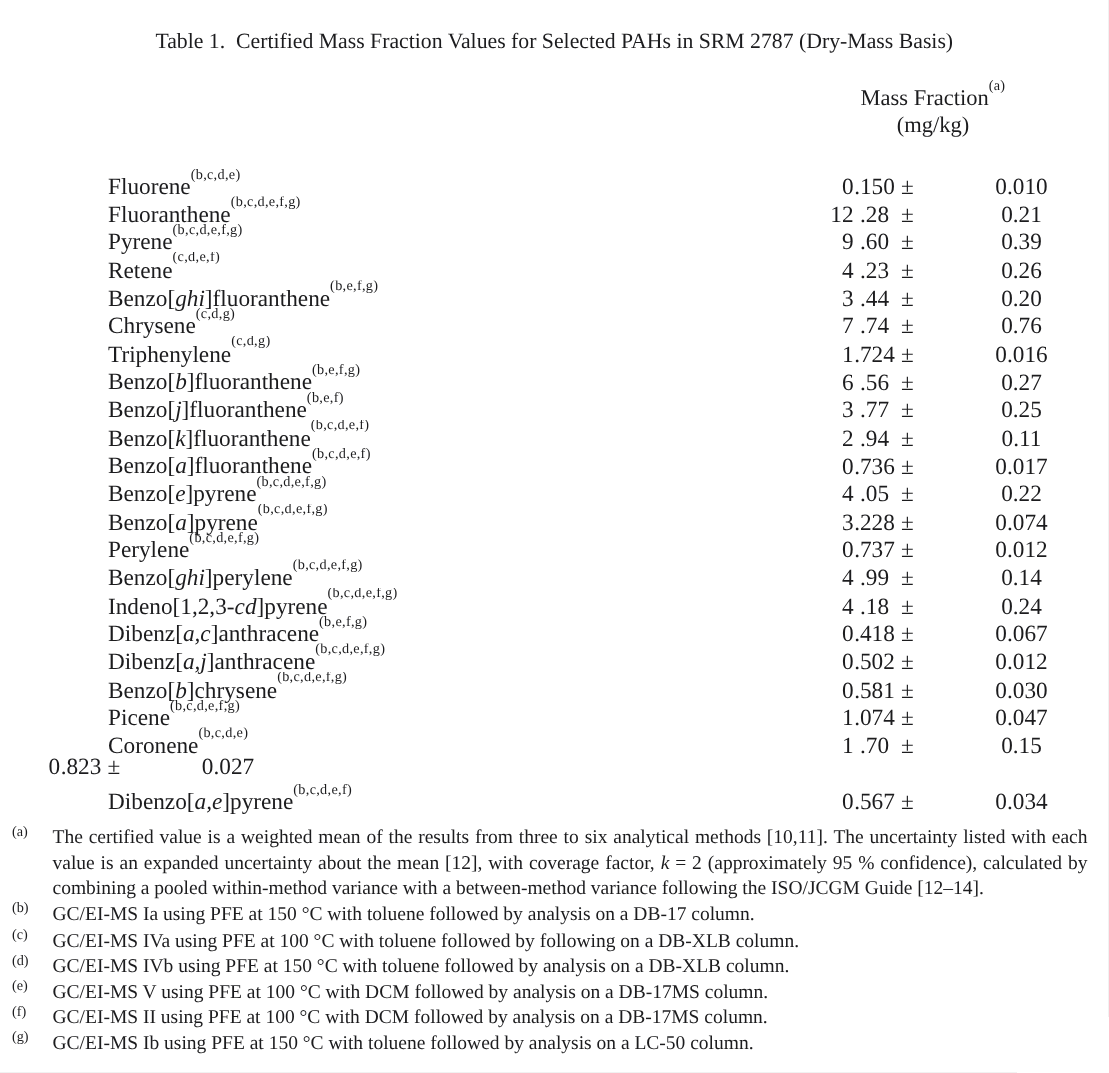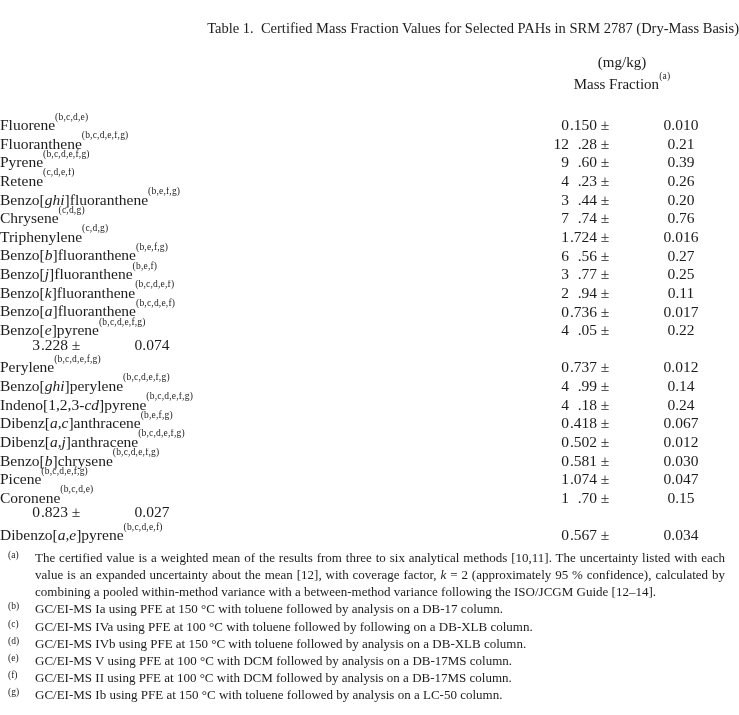--- a/index.html
+++ b/index.html
@@ -8,21 +8,21 @@
     width:739px; height:715px;
     margin:0 auto;
     background:#ffffff;
     color:#1c1c1e;
     font-family:"Liberation Serif", serif;
     overflow:hidden;
     box-sizing:border-box;
   }
   .title {
     padding-top:19px;
-    text-align:right;
+    text-align:center;
     font-size:14.5px;
     line-height:18px;
     white-space:pre;
   }
   .col-header {
     margin-top:16px;
     margin-left:536px;
     width:172px;
     text-align:center;
     font-size:15px;
@@ -35,23 +35,23 @@
     letter-spacing:0.2px;
   }
   .rows { margin-top:19px; }
   .row {
     display:flex;
     align-items:baseline;
     height:18.65px;
     font-size:15.5px;
     line-height:18.65px;
   }
-  .name { flex:1; white-space:nowrap; overflow:hidden; }
+  .name { margin-left:72px; flex:1; white-space:nowrap; overflow:hidden; }
   .vint { flex:none; width:40px; text-align:right; }
-  .vfrac { flex:none; width:28px; text-align:right; }
+  .vfrac { flex:none; width:28px; text-align:center; }
   .pm { flex:none; width:16px; margin-right:10px; text-align:center; }
   .unc { flex:none; width:116px; text-align:center; }
   .footnotes {
     margin-top:8px;
     font-size:13px;
     line-height:17.2px;
     padding-right:14px;
   }
   .footnote { display:flex; }
   .fn-marker {
@@ -68,22 +68,22 @@
   i { font-style:italic;text-align:right; }
 </style>
 </head>
 <body>
 
 <div class="page">
 
   <div class="title">Table 1.  Certified Mass Fraction Values for Selected PAHs in SRM 2787 (Dry-Mass Basis)</div>
 
   <div class="col-header">
+    <div><span>Mass Fraction</span><sup class="hdr-sup">(a)</sup></div>
     <div>(mg/kg)</div>
-    <div><span>Mass Fraction</span><sup class="hdr-sup">(a)</sup></div>
   </div>
 
   <div class="rows">
       <div class="row">
     <span class="name"><span>Fluorene</span><sup class="refs">(b,c,d,e)</sup></span>
     <span class="vint">0</span>
     <span class="vfrac">.150</span>
     <span class="pm">±</span>
     <span class="unc">0.010</span>
   </div>
@@ -158,20 +158,21 @@
     <span class="unc">0.017</span>
   </div>
       <div class="row">
     <span class="name"><span>Benzo[<i>e</i>]pyrene</span><sup class="refs">(b,c,d,e,f,g)</sup></span>
     <span class="vint">4</span>
     <span class="vfrac">.05</span>
     <span class="pm">±</span>
     <span class="unc">0.22</span>
   </div>
       <div class="row">
+    <span class="name"><span>Benzo[<i>a</i>]pyrene</span><sup class="refs">(b,c,d,e,f,g)</sup></span>
     <span class="vint">3</span>
     <span class="vfrac">.228</span>
     <span class="pm">±</span>
     <span class="unc">0.074</span>
   </div>
       <div class="row">
     <span class="name"><span>Perylene</span><sup class="refs">(b,c,d,e,f,g)</sup></span>
     <span class="vint">0</span>
     <span class="vfrac">.737</span>
     <span class="pm">±</span>

